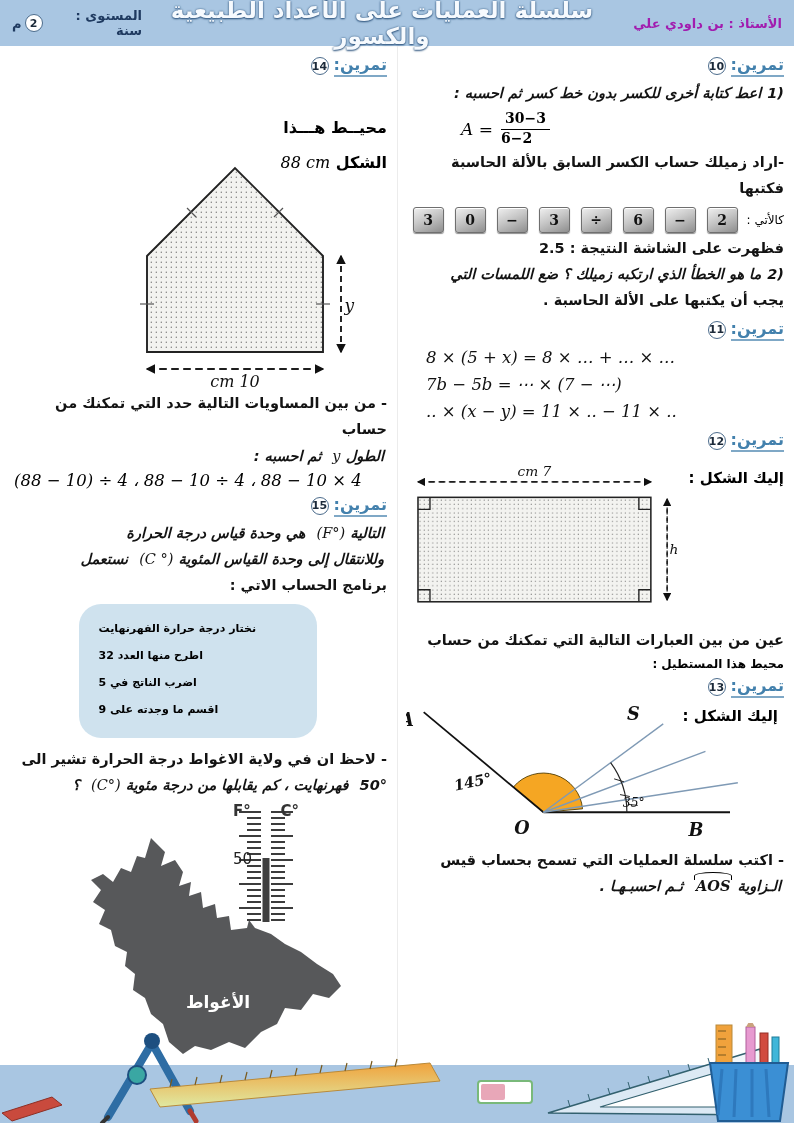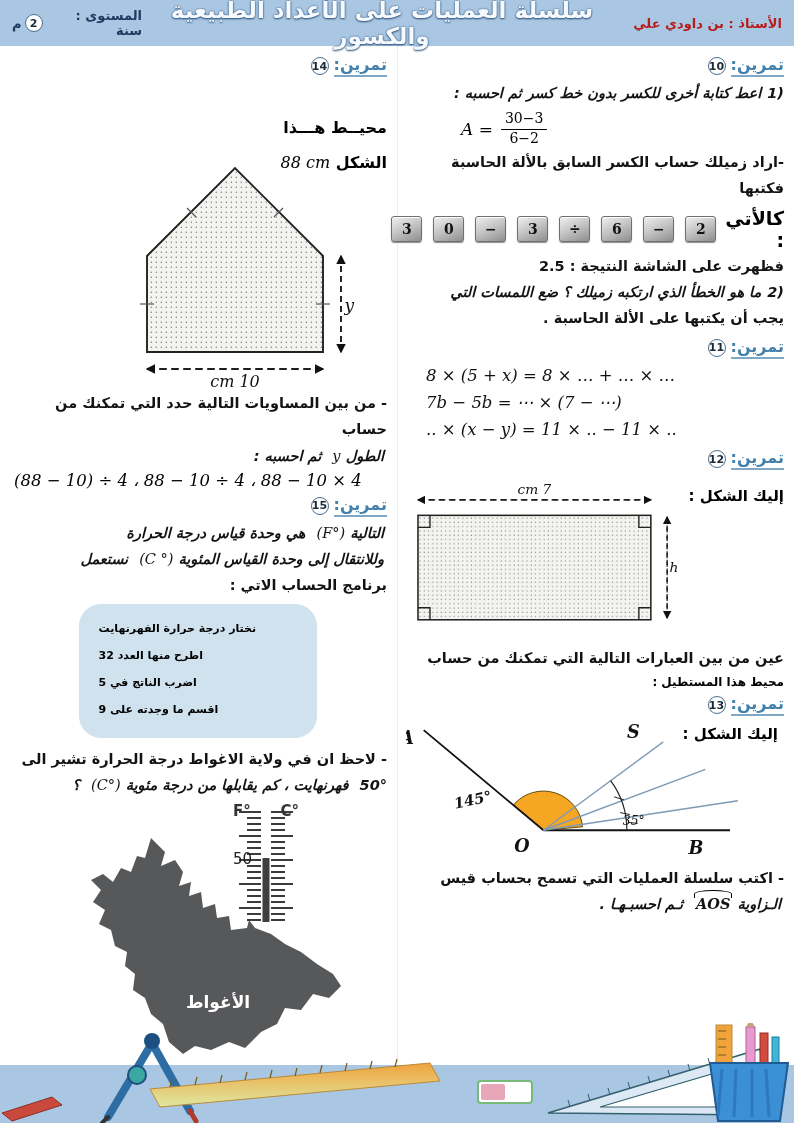--- a/index.html
+++ b/index.html
@@ -1,21 +1,21 @@
 <!DOCTYPE html>
 <html lang="ar"><head>
 <meta charset="utf-8">
 <style>
   * { box-sizing: border-box; margin: 0; padding: 0; }
   body { background:#888; font-family:"DejaVu Sans", sans-serif; }
   .page { position:relative; width:794px; height:1123px; margin:0 auto; background:#fff; overflow:hidden; direction:rtl; }
 
   
   .hdr { height:46px; background:#a9c6e2; display:flex; align-items:center; padding:0 12px; }
-  .hdr-teacher { width:160px; color:#b91c1c; font-weight:bold; font-size:13px; }
+  .hdr-teacher { width:160px; color:#a21caf; font-weight:bold; font-size:13px; }
   .hdr-title { flex:1; text-align:center; color:#f6fafe; font-weight:bold; font-size:23px;
                text-shadow:0 0 2px #30567f, 0 1px 2px #30567f; letter-spacing:1px; }
   .hdr-level { width:130px; color:#1f3a60; font-weight:bold; font-size:13px;
                display:flex; align-items:center; gap:3px; justify-content:flex-start; }
 
   
   .cols { display:flex; height:1017px; }
   .col { width:397px; padding:4px 10px 0 8px; }
   .col-right { border-left:1px solid #ececec; }
 
@@ -27,27 +27,27 @@
           font-size:11px; font-weight:bold; color:#1c2a3a; flex:none; }
 
   .ar { font-size:14.5px; font-weight:bold; color:#131313; text-align:right; line-height:1.8; }
   .seg span { margin-inline-start:3px;font-style:italic; }
   .ltr { direction:ltr; unicode-bidi:isolate; }
   .math { font-family:"DejaVu Serif", serif; font-style:italic; font-weight:500; }
 
   
   .frac-row { direction:ltr; text-align:left; padding-left:55px; margin:4px 0 2px;
               display:flex; align-items:center; gap:8px; font-size:17px; }
-  .frac { display:inline-flex; flex-direction:column; align-items:center;
-          font-family:"DejaVu Serif", serif; font-weight:normal; font-size:14px; line-height:1.25; }
+  .frac { display:inline-flex; flex-direction:column; align-items:flex-start;
+          font-family:"DejaVu Serif", serif; font-weight:bold; font-size:14px; line-height:1.25; }
   .frac .top { border-bottom:1.6px solid #000; padding:0 4px 1px; }
 
   
   .keys-row { display:flex; align-items:center; gap:9px; margin:6px 0 2px; }
-  .keys-row .klabel { font-size:19px; font-weight:bold; }
+  .keys-row .klabel { font-size:12px; font-weight:normal; }
   .keys { display:flex; gap:11px; direction:rtl; }
   .key { width:31px; height:26px; border:1px solid #6f6f6f; border-radius:3px;
          background:linear-gradient(155deg,#f0f0f0 0%,#c7c7c7 45%,#8e8e8e 100%);
          box-shadow:inset 0 1px 0 #fff, 0 1px 1px rgba(0,0,0,.45);
          display:flex; align-items:center; justify-content:center;
          font-family:"DejaVu Serif", serif; font-weight:bold; font-size:14px; color:#111; }
 
   
   .eq-list { direction:ltr; text-align:left; padding-left:20px; margin:2px 0 4px; }
   .eq-list div { font-size:16.5px; line-height:1.65; color:#111; }

